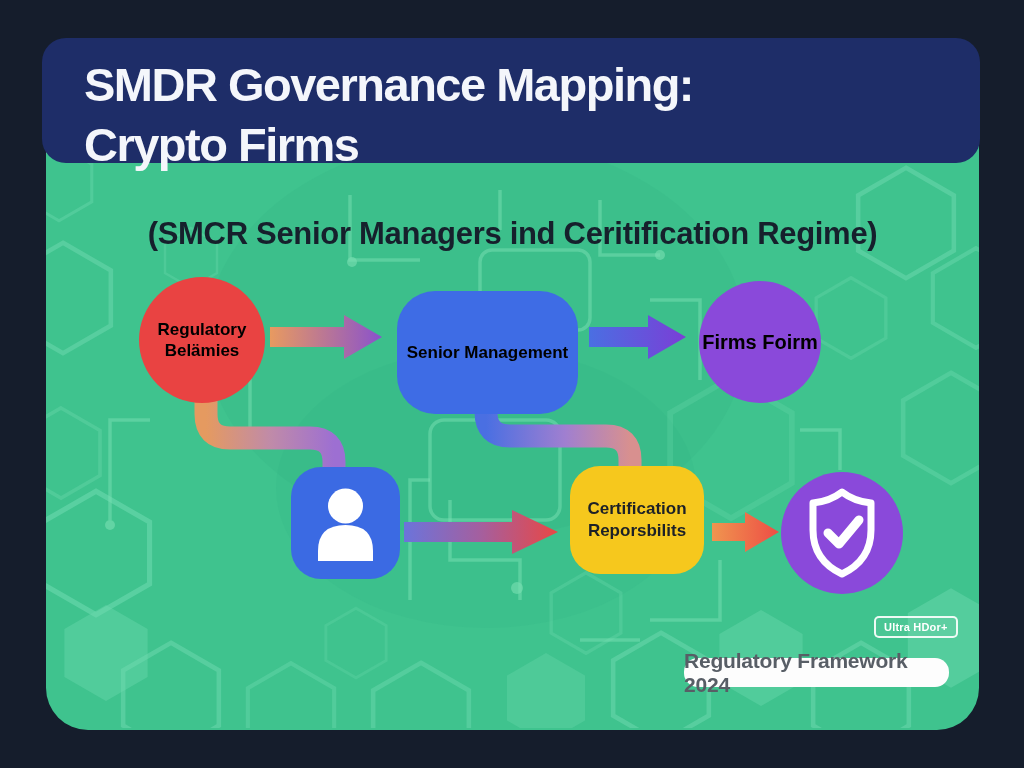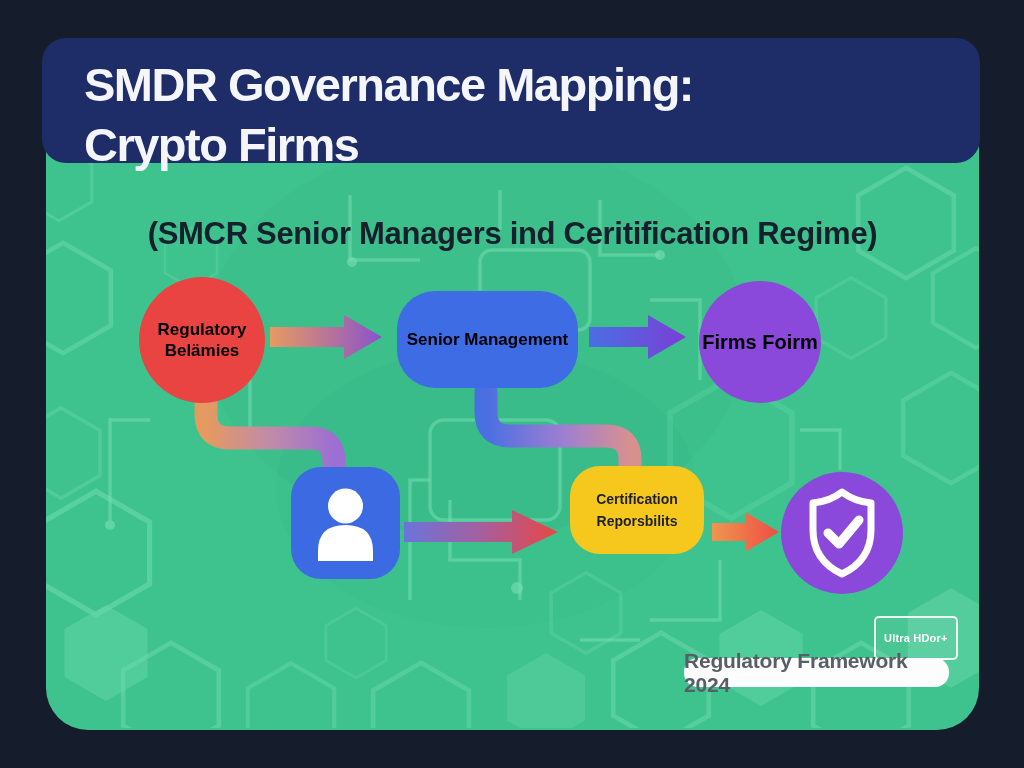--- a/index.html
+++ b/index.html
@@ -11,28 +11,28 @@
   .header{position:absolute;left:42px;top:38px;width:938px;height:125px;
           background:#1e2d68;border-radius:24px;box-sizing:border-box;color:#f4f6fb;}
   .t1,.t2{margin-left:42px;font-size:47px;font-weight:bold;letter-spacing:-1.5px;line-height:60px;}
   .t1{margin-top:17px;}
   .subtitle{position:absolute;top:168px;left:0;width:100%;text-align:center;
             font-size:31px;font-weight:bold;color:#16202c;letter-spacing:-0.3px;}
   .node{position:absolute;display:flex;flex-direction:column;align-items:center;
         justify-content:center;text-align:center;color:#000000;font-weight:bold;box-sizing:border-box;}
   .circle{border-radius:50%;}
   .n-reg{left:93px;top:229px;width:126px;height:126px;background:#e94342;font-size:17px;line-height:21px;}
-  .n-sm{left:351px;top:243px;width:181px;height:97px;background:#3e6ce5;border-radius:38px;font-size:17px;}
+  .n-sm{left:351px;top:243px;width:181px;height:123px;background:#3e6ce5;border-radius:38px;font-size:17px;}
   .n-cf{left:653px;top:233px;width:122px;height:122px;background:#8a49da;font-size:20px;}
   .n-person{left:245px;top:419px;width:109px;height:112px;background:#3b6ae3;border-radius:30px;}
-  .n-cert{left:524px;top:418px;width:134px;height:88px;background:#f6c81d;border-radius:30px;
-          color:#1d2127;font-size:14px;line-height:22px;}
+  .n-cert{left:524px;top:418px;width:134px;height:108px;background:#f6c81d;border-radius:30px;
+          color:#1d2127;font-size:17px;line-height:22px;}
   .n-shield{left:735px;top:424px;width:122px;height:122px;background:#8a49da;}
   .badge{position:absolute;left:828px;top:568px;border:2px solid rgba(255,255,255,.9);
-         border-radius:5px;color:#fff;font-size:11px;font-weight:bold;padding:14px 8px;
+         border-radius:5px;color:#fff;font-size:11px;font-weight:bold;padding:3px 8px;
          letter-spacing:.2px;background:rgba(255,255,255,.06);}
   .pill{position:absolute;left:638px;top:610px;width:265px;height:29px;background:#fdfdfd;
         border-radius:14px;color:#585e66;font-size:21px;font-weight:bold;display:flex;
         align-items:center;justify-content:center;letter-spacing:-0.2px;}
   .hexo{fill:none;stroke:#6fdab0;stroke-width:5;}
   .hexf{fill:#6fdab0;stroke:none;}
   .tr{fill:none;stroke:#79dfb3;stroke-width:3.5;opacity:.5;}
   .pad{fill:#79dfb3;opacity:.6;}
 </style>
 </head>

